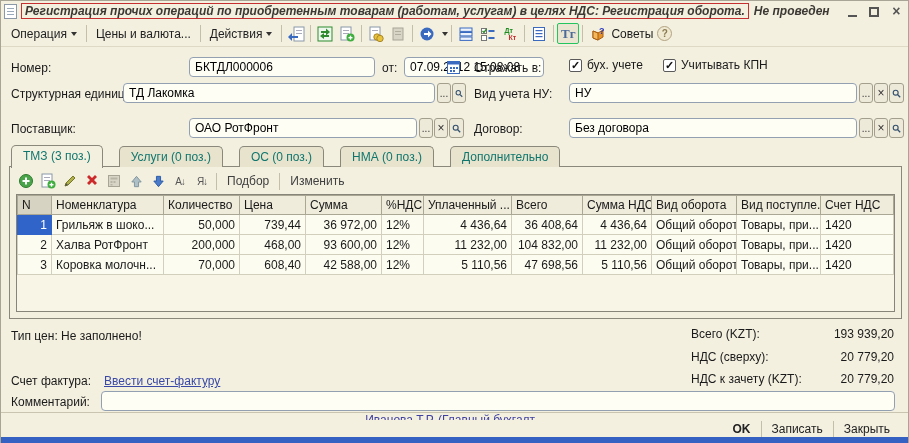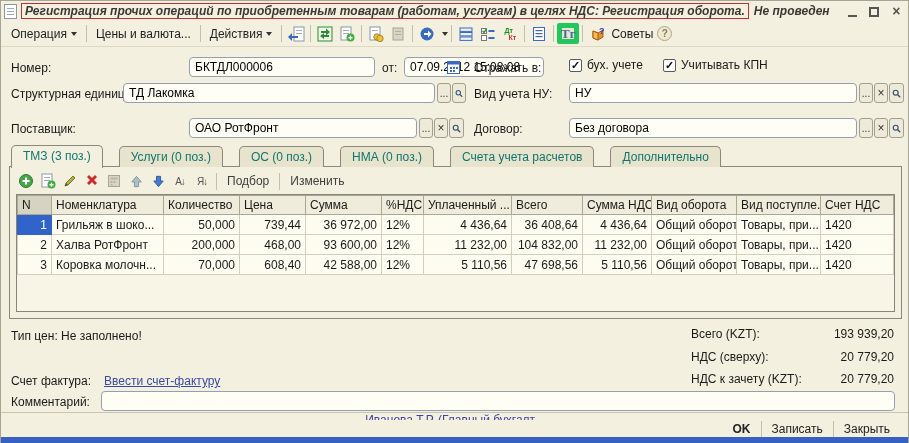--- a/index.html
+++ b/index.html
@@ -25,21 +25,21 @@
   .wc-min i { display: block; width: 9px; height: 3px; border-bottom: 2px solid #555; }
   .wc-max i { display: block; width: 10px; height: 10px; border: 2px solid #555; }
   .wc-close { font-weight: bold; font-size: 14px; color: #555; align-items: center; }
   
   .toolbar { position: absolute; top: 20px; left: 0; width: 100%; height: 26px;
     display: flex; align-items: center; padding: 0 4px; border-bottom: 1px solid #ddd9c4; }
   .tbtn { display: inline-flex; align-items: center; padding: 3px 6px; border-radius: 2px; white-space: nowrap; color: #222; }
   .caret { display: inline-block; margin-left: 4px; border-left: 3px solid transparent; border-right: 3px solid transparent; border-top: 4px solid #333; }
   .tsep { width: 1px; height: 17px; background: #c3bfab; margin: 0 3px; flex: 0 0 auto; }
   .ibtn { width: 22px; height: 21px; display: inline-flex; align-items: center; justify-content: center; border-radius: 2px; flex: 0 0 auto; }
-  .ibtn.pressed { border: 5px solid #22c55e; background: #e9e5d1; }
+  .ibtn.pressed { border: 1px solid #22c55e; background: #e9e5d1; }
   .dtkt { font-size: 7px; font-weight: bold; line-height: 7px; text-align: left; }
   .dtkt .dt { color: #1f8b1f; display: block; }
   .dtkt .kt { color: #c52f2f; display: block; margin-left: 4px; }
   .tg-glyph { font-family: "Liberation Serif", serif; font-size: 13px; color: #4a6a9a; font-weight: bold; }
   .tips-wrap { display: inline-flex; align-items: center; gap: 4px; padding: 2px 4px; }
   .help-circle { width: 15px; height: 15px; border-radius: 50%; border: 1px solid #b3a383; background: #efe9d2;
     color: #8a7a50; font-size: 10px; font-weight: bold; display: inline-flex; align-items: center; justify-content: center; }
   
   .lbl { position: absolute; white-space: nowrap; color: #1a1a1a; }
   .fld { position: absolute; height: 20px; background: #fffef5; border: 1px solid #92a0b2; border-radius: 4px;
@@ -284,21 +284,20 @@
       <circle cx="4.5" cy="4.5" r="3" fill="none" stroke="#33506e" stroke-width="1.4"></circle>
       <line x1="7" y1="7" x2="10" y2="10" stroke="#33506e" stroke-width="1.6"></line>
     </svg>
 </span>
 
 <div class="tabs">
   <span class="tab active">ТМЗ (3 поз.)</span>
   <span class="tab">Услуги (0 поз.)</span>
   <span class="tab">ОС (0 поз.)</span>
   <span class="tab">НМА (0 поз.)</span>
-  <span class="tab">Счета учета расчетов</span>
   <span class="tab">Дополнительно</span>
 </div>
 
 <div class="panel">
   <div class="gridbar">
     <span class="gbtn">
       <svg width="16" height="16" viewBox="0 0 16 16">
           <circle cx="8" cy="8" r="6.5" fill="#4aa54a" stroke="#2e7a2e"></circle>
           <rect x="4.5" y="7" width="7" height="2" fill="#fff"></rect>
           <rect x="7" y="4.5" width="2" height="7" fill="#fff"></rect>

